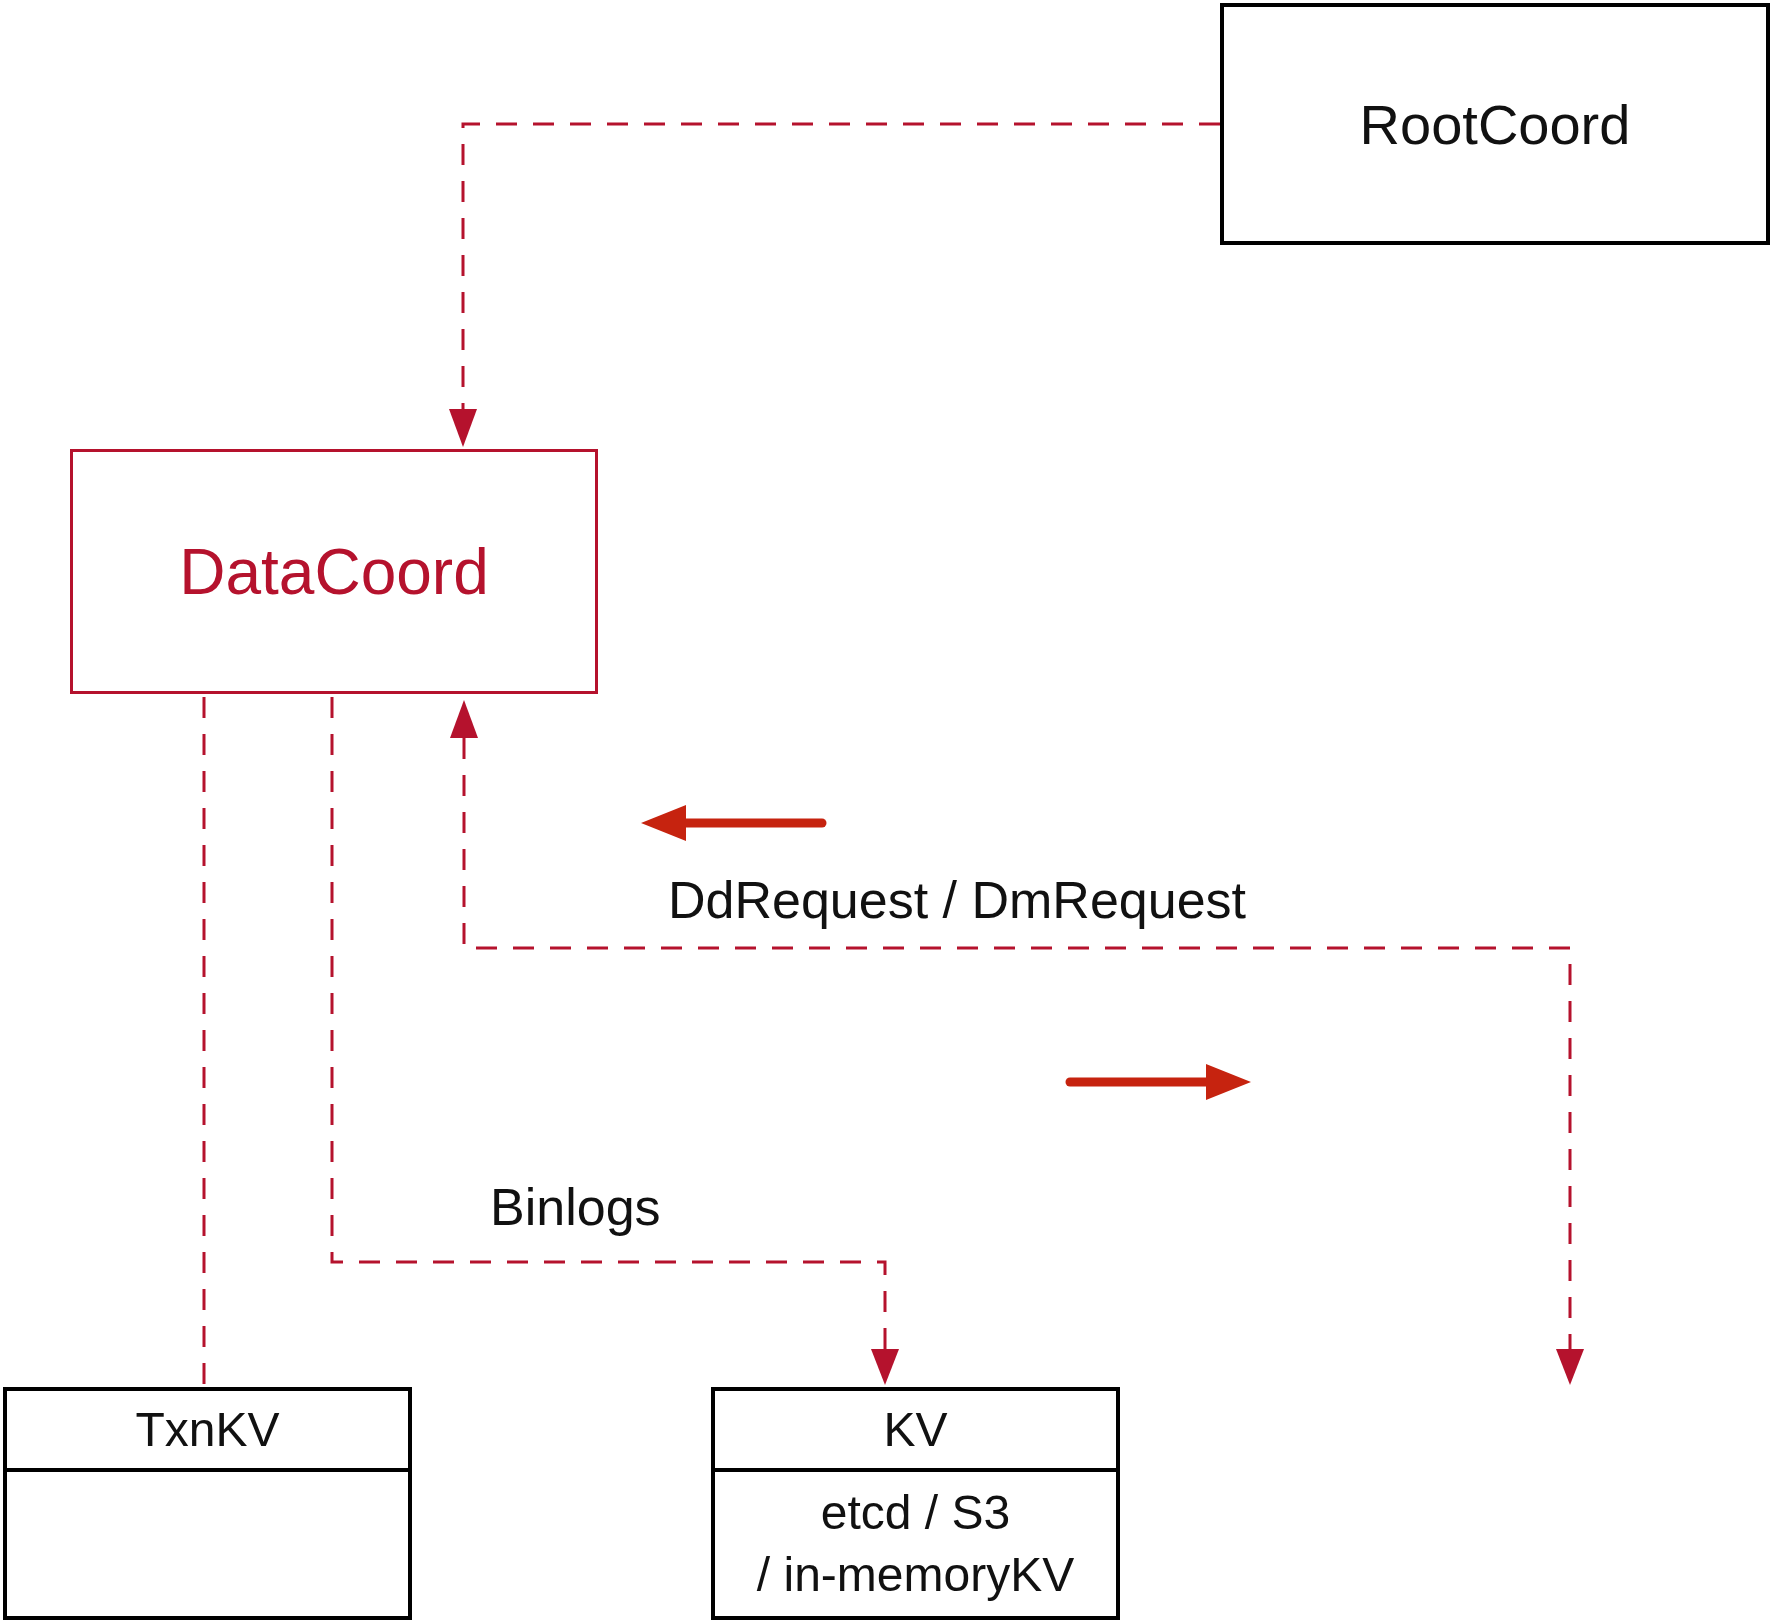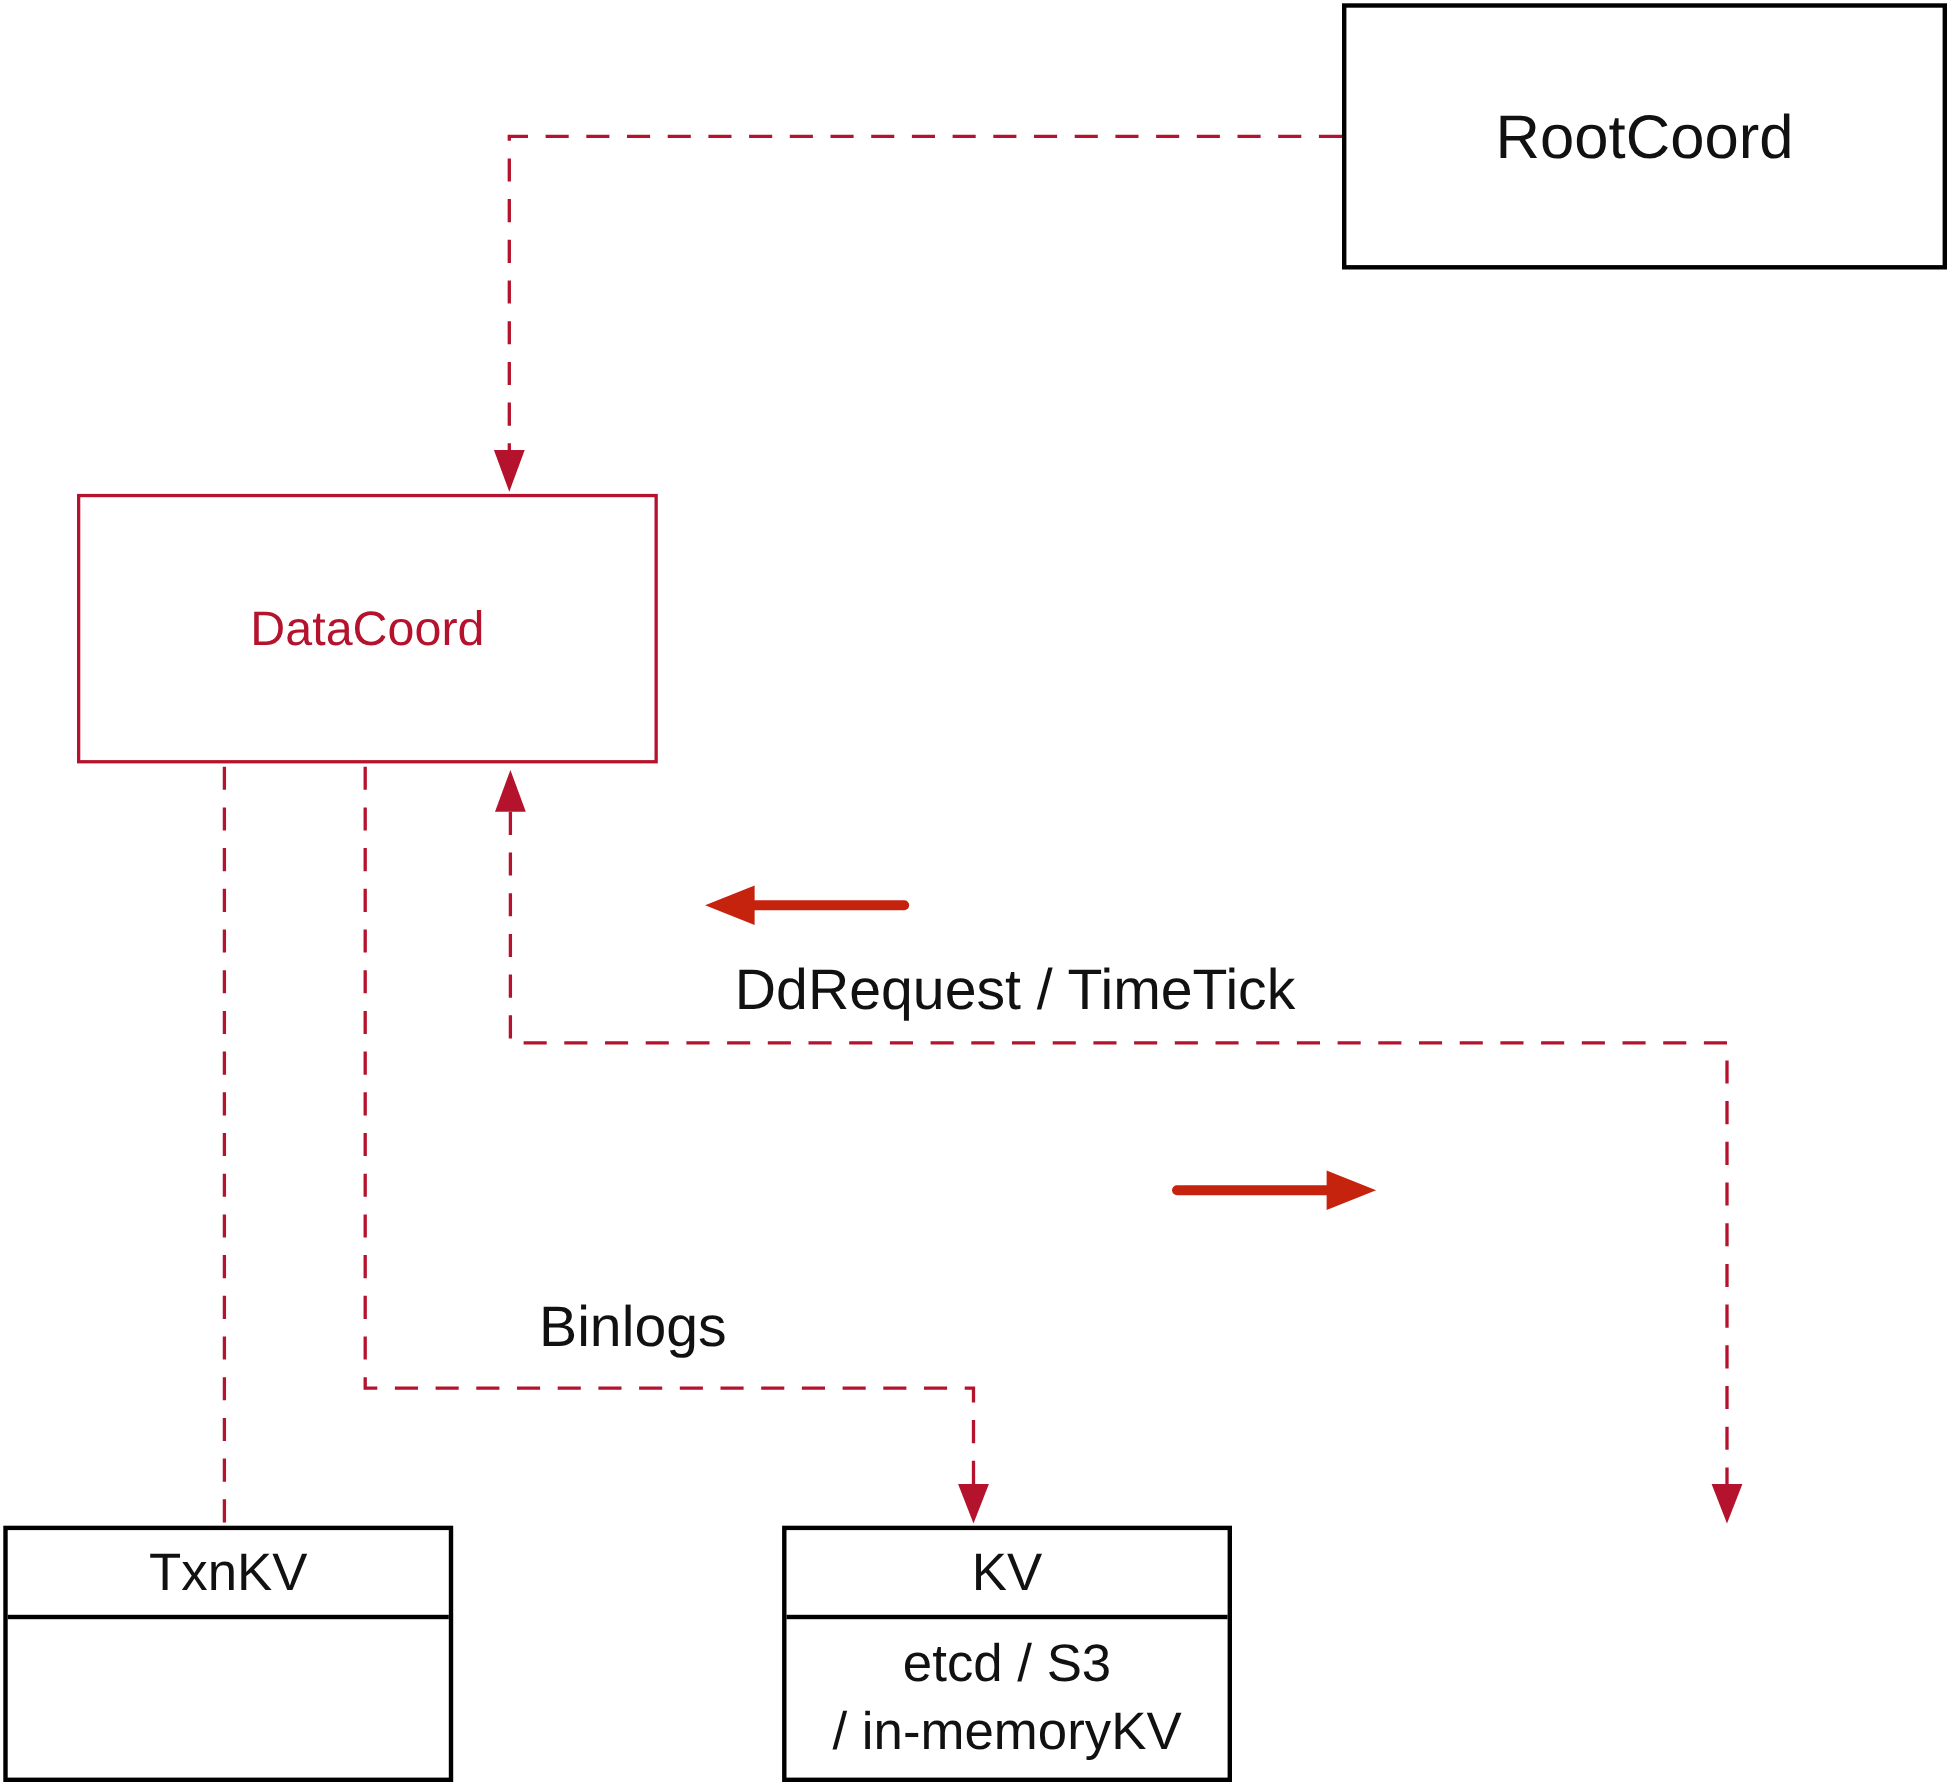--- a/index.html
+++ b/index.html
@@ -29,21 +29,21 @@
   }
   .rootcoord {
     left: 1220px; top: 3px; width: 550px; height: 242px;
     border: 4px solid var(--box-border-black);
     font-size: 56px;
   }
   .datacoord {
     left: 70px; top: 449px; width: 528px; height: 245px;
     border: 3px solid var(--data-coord-red);
     color: var(--data-coord-red);
-    font-size: 44px;
+    font-size: 64px;
   }
 
   .db-box {
     top: 1387px; width: 409px; height: 233px;
     border: 4px solid var(--box-border-black);
     display: flex; flex-direction: column;
   }
   .db-box.txnkv { left: 3px; }
   .db-box.kv { left: 711px; }
   .db-box.msgstream { left: 1368px; }
@@ -116,16 +116,16 @@
 
   <div class="box db-box kv">
     <div class="db-header">KV</div>
     <div class="db-body">
       <span>etcd / S3</span>
       <span>/ in-memoryKV</span>
     </div>
   </div>
 
 
-  <div class="edge-label lbl-dd">DdRequest / TimeTick</div>
+  <div class="edge-label lbl-dd">DdRequest / DmRequest</div>
   <div class="edge-label lbl-binlogs">Binlogs</div>
 
 </div>
 
 </body></html>

